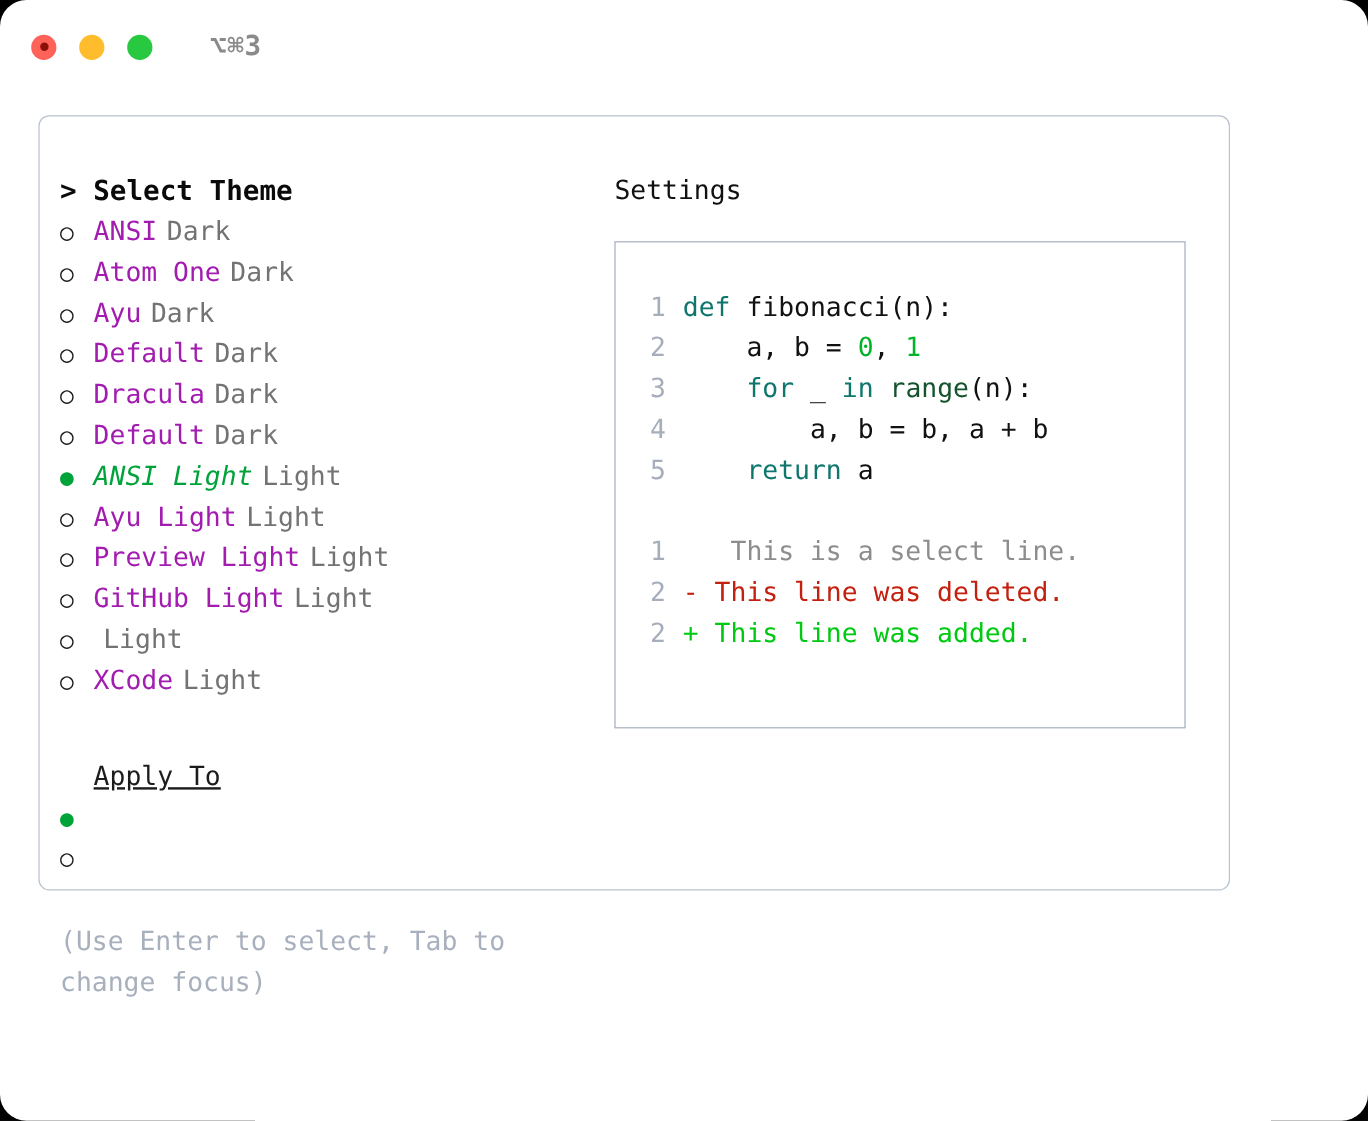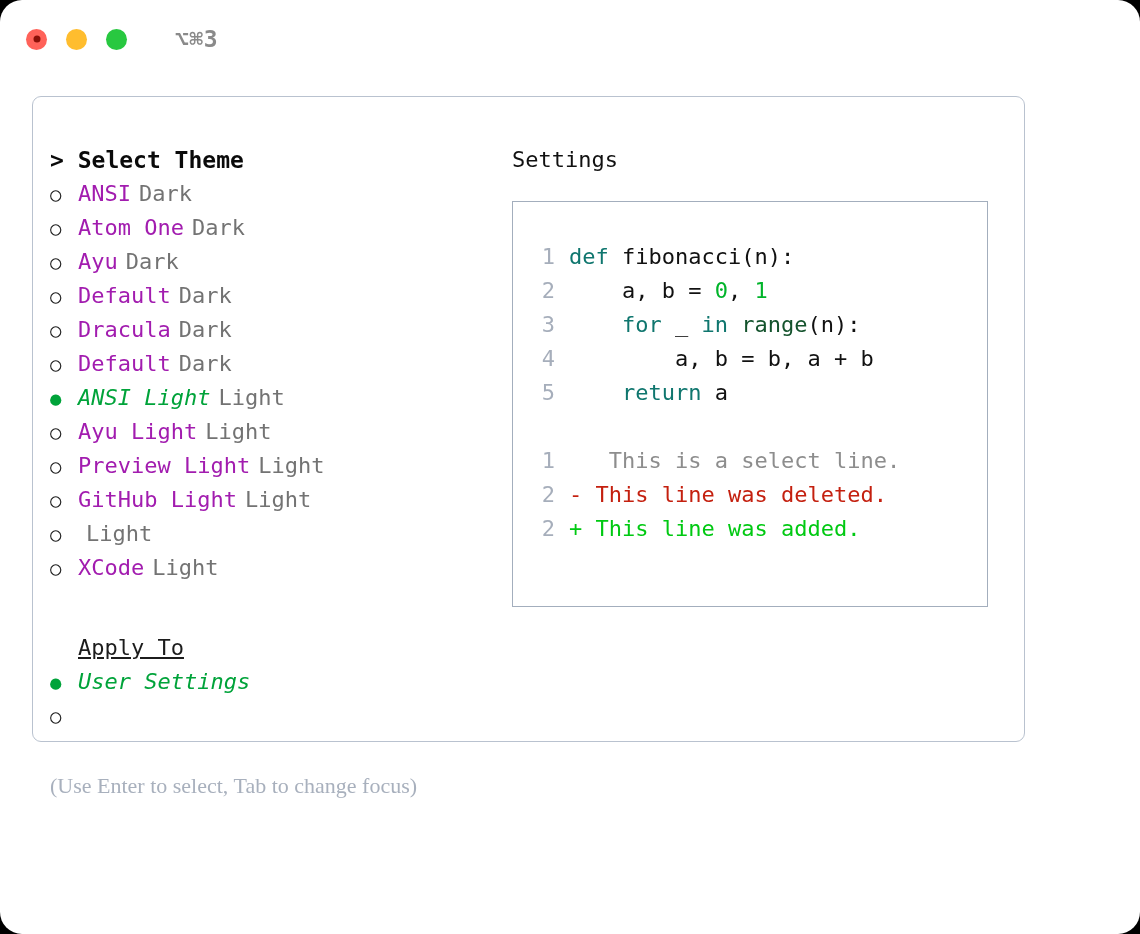--- a/index.html
+++ b/index.html
@@ -138,21 +138,20 @@
     text-decoration: underline;
   }
 
   .hint {
     margin-top: 36px;
     font-size: 22px;
     line-height: 34px;
     color: #a8b0bd;
     width: 410px;
     white-space: pre-wrap;
-    font-family: Liberation Serif, serif;
   }
 
   
   .preview-title {
     font-size: 22px;
     color: #111111;
     height: 34px;
     line-height: 34px;
     white-space: pre;
   }
@@ -222,21 +221,21 @@
             <div class="row"><span class="marker">○</span><span class="row-label">GitHub Light</span><span class="row-badge">Light</span></div>
             <div class="row"><span class="marker">○</span><span class="row-badge">Light</span></div>
             <div class="row"><span class="marker">○</span><span class="row-label">XCode</span><span class="row-badge">Light</span></div>
           </div>
 
         <div class="section-gap"></div>
 
         <div class="sub-header">Apply To</div>
 
         <div id="apply-rows">
-            <div class="row selected"><span class="marker on">●</span><span class="row-label">User Settings</span></div>
+            <div class="row selected"><span class="marker on">●</span></div>
             <div class="row"><span class="marker">○</span></div>
           </div>
 
         <div class="hint">(Use Enter to select, Tab to change focus)</div>
       </div>
 
       <div class="col-right">
         <div class="preview-title">Settings</div>
 
         <div class="preview-box">

